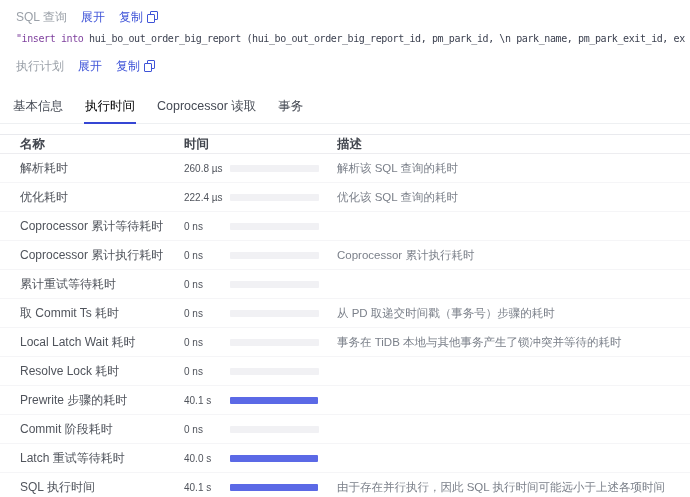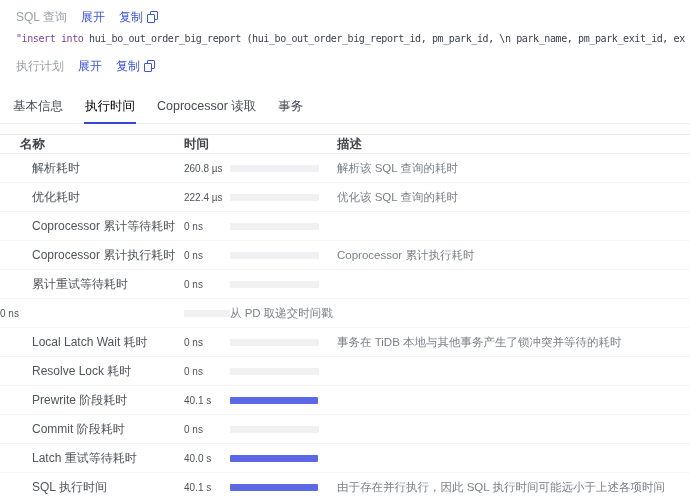--- a/index.html
+++ b/index.html
@@ -32,21 +32,21 @@
   .tab.active { color: #000000; border-bottom: 2px solid #3546d4; padding-bottom: 6px; margin-bottom: -1px; }
   .table { margin-top: 10px; }
   .thead, .trow { display: grid; grid-template-columns: 184px 46px 107px 1fr; align-items: center; }
   .thead {
     height: 20px; border-top: 1px solid #e9eaee; border-bottom: 1px solid #ededf0;
     font-size: 12.5px; font-weight: bold; color: #41454d;
   }
   .trow { height: 29px; border-bottom: 1px solid #f5f5f7; font-size: 12px; }
   .thead .cell:first-child, .trow .cell.name { padding-left: 20px; }
   .cell { overflow: hidden; white-space: nowrap; }
-  .cell.name { color: #50545c; margin-left: 12px; }
+  .cell.name { color: #50545c; }
   .cell.time { color: #50545c; font-size: 10px; }
   .cell.desc { color: #7b808a; font-size: 11.5px; }
   .bar { height: 7px; border-radius: 1px; position: relative; }
   .bar.gray { width: 89px; background: #f1f1f4; }
   .bar.blue { width: 88px; background: #5b69e6; }
   .bar.blue::after { content:""; position:absolute; left:0; top:10px; width:16px; height:3px; background:#f1f1f4; }
 </style>
 </head>
 <body>
 
@@ -119,20 +119,21 @@
       </div>
       <div class="trow">
         <div class="cell name">累计重试等待耗时</div>
         <div class="cell time">0 ns</div>
         <div class="cell barcell">
           <div class="bar gray"></div>
         </div>
         <div class="cell desc"></div>
       </div>
       <div class="trow">
+        <div class="cell name">取 Commit Ts 耗时</div>
         <div class="cell time">0 ns</div>
         <div class="cell barcell">
           <div class="bar gray"></div>
         </div>
         <div class="cell desc">从 PD 取递交时间戳（事务号）步骤的耗时</div>
       </div>
       <div class="trow">
         <div class="cell name">Local Latch Wait 耗时</div>
         <div class="cell time">0 ns</div>
         <div class="cell barcell">
@@ -141,21 +142,21 @@
         <div class="cell desc">事务在 TiDB 本地与其他事务产生了锁冲突并等待的耗时</div>
       </div>
       <div class="trow">
         <div class="cell name">Resolve Lock 耗时</div>
         <div class="cell time">0 ns</div>
         <div class="cell barcell">
           <div class="bar gray"></div>
         </div>
       </div>
       <div class="trow">
-        <div class="cell name">Prewrite 阶段耗时</div>
+        <div class="cell name">Prewrite 步骤的耗时</div>
         <div class="cell time">40.1 s</div>
         <div class="cell barcell">
           <div class="bar blue"></div>
         </div>
         <div class="cell desc"></div>
       </div>
       <div class="trow">
         <div class="cell name">Commit 阶段耗时</div>
         <div class="cell time">0 ns</div>
         <div class="cell barcell">

